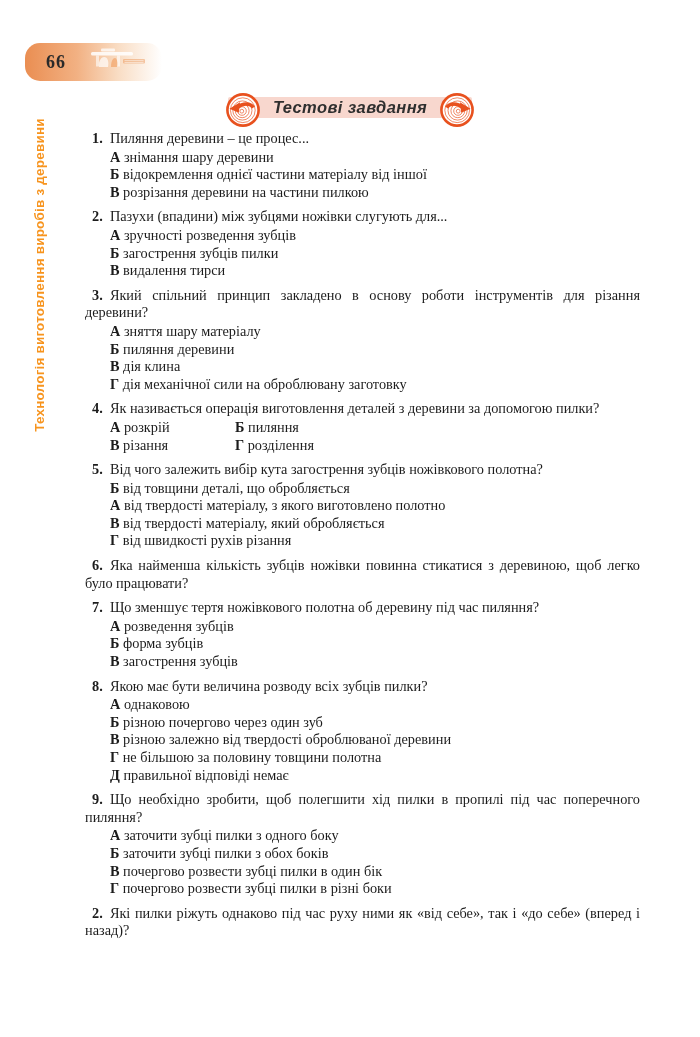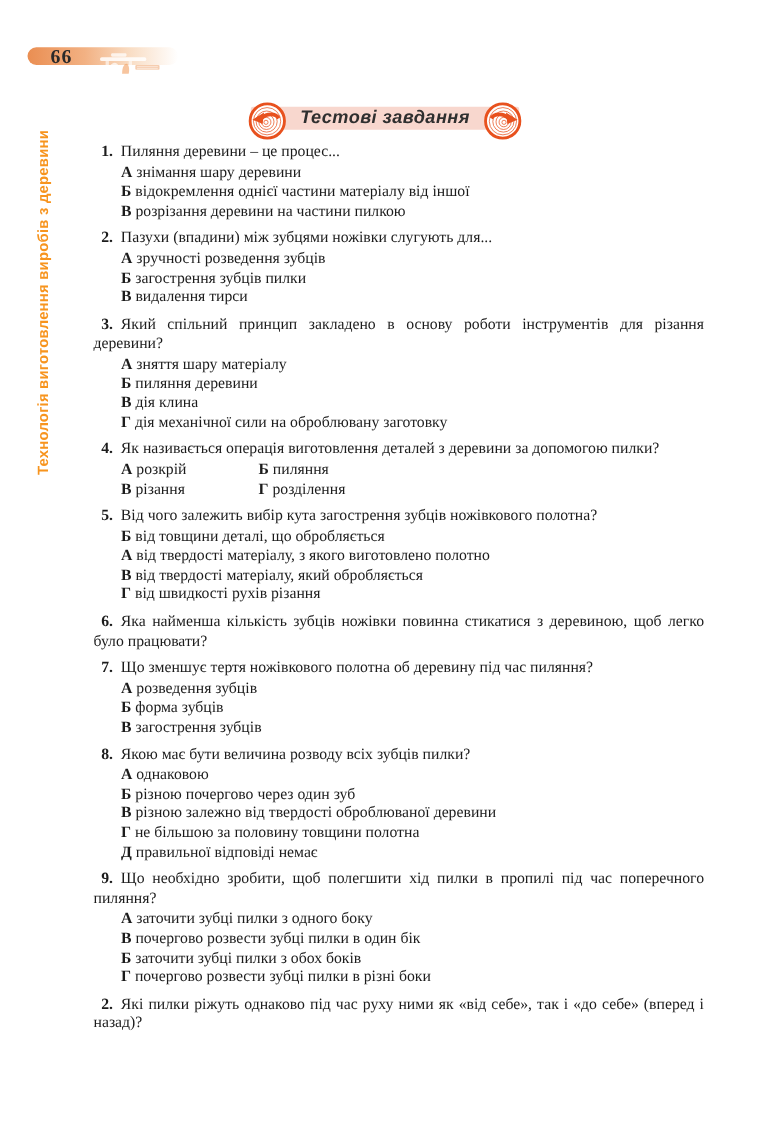--- a/index.html
+++ b/index.html
@@ -8,21 +8,21 @@
     background: #ffffff;
     position: relative;
     overflow: hidden;
     font-family: "Liberation Serif", serif;
     color: #1c1c1c;
   }
 
   
   .page-badge {
     position: absolute; left: 25px; top: 43px;
-    width: 137px; height: 16px;
+    width: 137px; height: 38px;
     border-radius: 15px;
     background: linear-gradient(90deg, #ea8e52 0%, #f2b183 38%, #f9ddc4 68%, #ffffff 100%);
     display: flex; align-items: center;
   }
   .page-num {
     font-family: "Liberation Serif", serif;
     font-size: 18px; font-weight: 600; color: #2a2a2a;
     margin-left: 21px; letter-spacing: 1px;
   }
   .badge-logo { position: absolute; left: 62px; top: 2px; }
@@ -192,21 +192,21 @@
         <div class="option"><b>Б</b> різною почергово через один зуб</div>
         <div class="option"><b>В</b> різною залежно від твердості оброблюваної деревини</div>
         <div class="option"><b>Г</b> не більшою за половину товщини полотна</div>
         <div class="option"><b>Д</b> правильної відповіді немає</div>
       </div>
     </div>
     <div class="question">
       <p class="q-text"><b class="q-num">9.</b> Що необхідно зробити, щоб полегшити хід пилки в пропилі під час поперечного пиляння?</p>
       <div class="options list">
         <div class="option"><b>А</b> заточити зубці пилки з одного боку</div>
+        <div class="option"><b>Б</b> заточити зубці пилки з обох боків</div>
         <div class="option"><b>В</b> почергово розвести зубці пилки в один бік</div>
-        <div class="option"><b>Б</b> заточити зубці пилки з обох боків</div>
         <div class="option"><b>Г</b> почергово розвести зубці пилки в різні боки</div>
       </div>
     </div>
     <div class="question">
       <p class="q-text"><b class="q-num">2.</b> Які пилки ріжуть однаково під час руху ними як «від себе», так і «до себе» (вперед і назад)?</p>
     </div>
   </div>
 
 </body></html>

